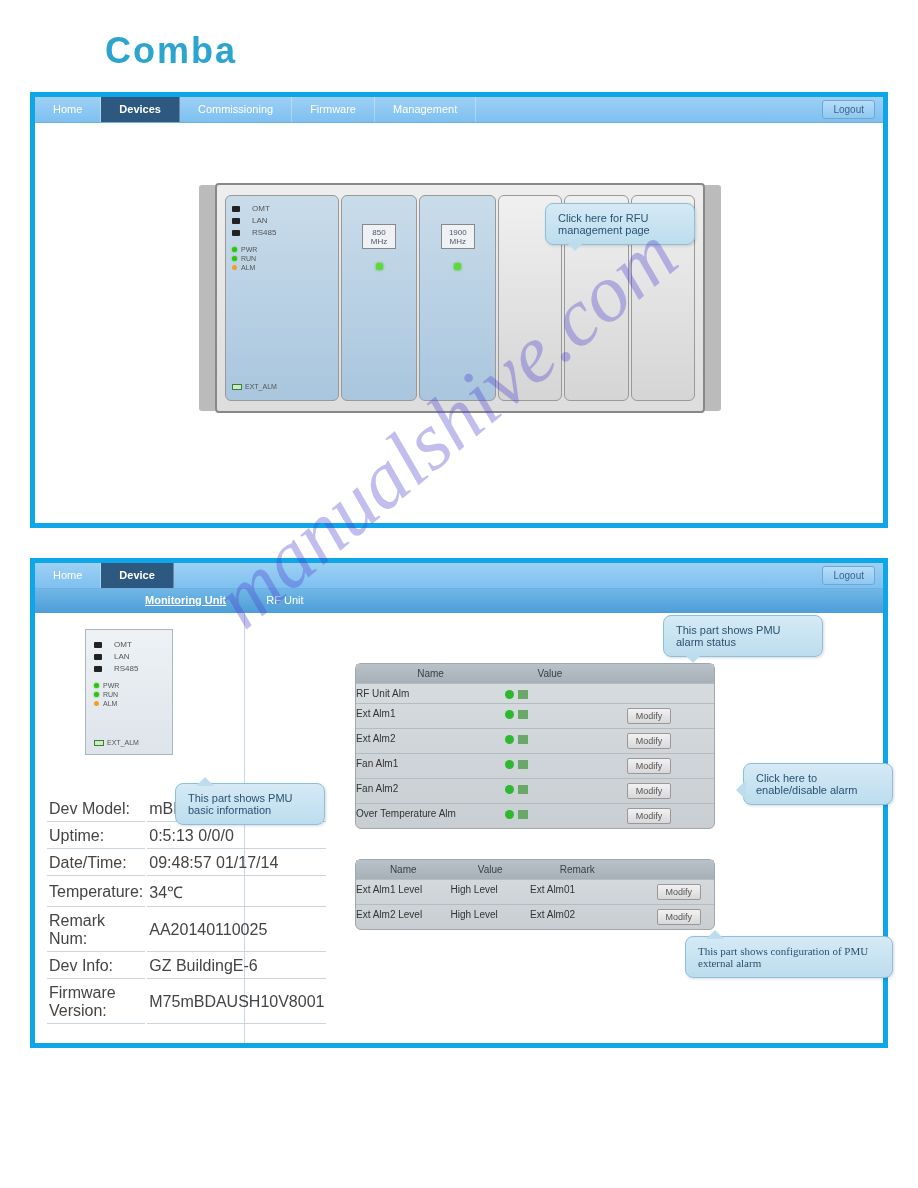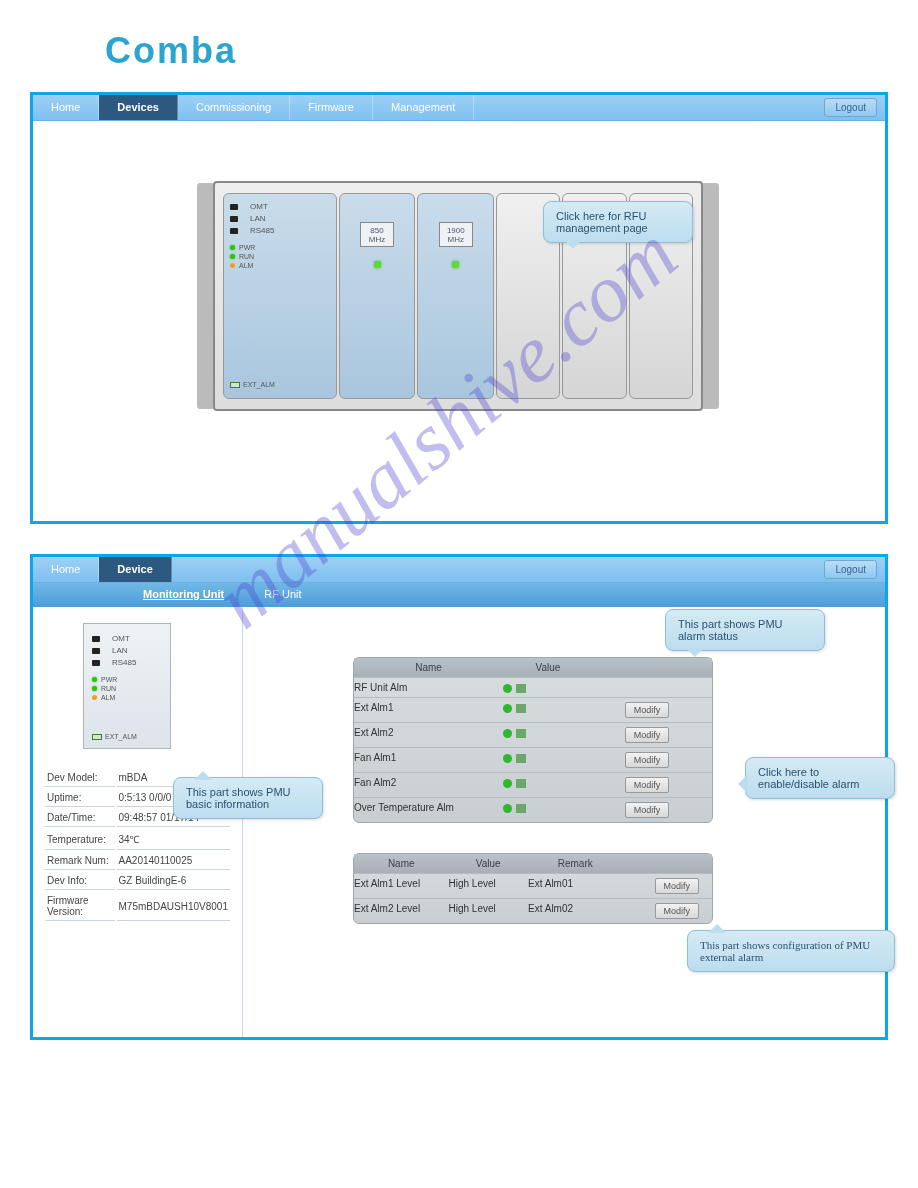--- a/index.html
+++ b/index.html
@@ -1,20 +1,20 @@
 <!DOCTYPE html>
 <html><head>
 <meta charset="utf-8">
 <style>
   * { box-sizing: border-box; margin: 0; padding: 0; }
   body { font-family: Arial, sans-serif; background: #fff; width: 918px; margin: 0 auto; font-size: 11px; color: #333; }
   .page { padding: 30px 30px 40px 30px; position: relative; }
   .logo { font-family: Arial, sans-serif; font-size: 36px; font-weight: bold; color: #2ba5d0; letter-spacing: 2px; margin: 0 0 20px 75px; }
   .watermark { position: absolute; top: 380px; left: 160px; font-size: 82px; color: rgba(78, 66, 206, 0.35); transform: rotate(-40deg); pointer-events: none; z-index: 100; font-style: italic; font-family: Georgia, serif; }
-  .panel { border: 3px solid #0ea5e9; background: #fff; margin: 0 0 30px 0; position: relative; }
+  .panel { border: 5px solid #0ea5e9; background: #fff; margin: 0 0 30px 0; position: relative; }
   .nav { display: flex; background: linear-gradient(#9dd0f5, #7ec0f0); border-bottom: 1px solid #6fb0e0; height: 26px; }
   .nav-item { padding: 6px 18px; color: #fff; font-size: 11px; border-right: 1px solid rgba(255,255,255,0.3); cursor: pointer; }
   .nav-item.active { background: #2d5880; font-weight: bold; }
   .nav-spacer { flex: 1; }
   .nav-logout { margin: 3px 8px 3px 0; padding: 3px 10px; background: linear-gradient(#b8dcf8,#8fc8f0); border: 1px solid #6da8d5; border-radius: 3px; color: #3a6590; font-size: 10px; cursor: pointer; }
   .subnav { display:flex; background: linear-gradient(#71b7e6,#4d9dd9); height: 24px; padding-left: 90px; }
   .subnav-item { padding: 5px 20px; color:#fff; font-size:11px; cursor:pointer; }
   .subnav-item.active { text-decoration: underline; font-weight:bold; }
   .p1-body { height: 400px; position: relative; padding-top: 60px; }
   .rack { position: absolute; left: 180px; top: 60px; width: 490px; height: 230px; background: linear-gradient(#eee,#ddd); border: 2px solid #888; border-radius: 4px; display:flex; padding: 10px 8px; gap: 2px; }
@@ -35,21 +35,21 @@
   .callout { position:absolute; background: linear-gradient(#d5eaf5,#bcddee); border:1px solid #8fbeda; border-radius:8px; padding:8px 12px; font-size:11px; color:#2a5270; box-shadow: 1px 1px 3px rgba(0,0,0,0.15); z-index:5; }
   .callout::after { content:""; position:absolute; width:0; height:0; }
   .co-r::after { right:-18px; top:16px; border:10px solid transparent; border-left-color:#bcddee; }
   .co-l::after { left:-18px; top:16px; border:10px solid transparent; border-right-color:#bcddee; }
   .co-bl::after { left:20px; bottom:-16px; border:9px solid transparent; border-top-color:#bcddee; }
   .co-tl::after { left:20px; top:-16px; border:9px solid transparent; border-bottom-color:#bcddee; }
   .p2-body { display:flex; min-height: 430px; }
   .left-col { width: 210px; border-right:1px solid #c8d8e8; padding:16px 10px 10px 10px; position:relative; }
   .right-col { flex:1; padding: 50px 20px 20px 110px; position:relative; }
   .pmu-card { width:88px; margin: 0 0 0 40px; background: linear-gradient(#eef2f5,#dde4ea); border:1px solid #aab6c0; padding:10px 8px 8px 8px; font-size:8px; color:#555; }
-  .info-table { margin-top: 18px; width:100%; font-size:10px; color:#444; }
+  .info-table { margin-top: 40px; width:100%; font-size:16px; color:#444; }
   .info-table tr td { border-bottom:1px solid #ccd4dc; padding:3px 2px; }
   .info-table tr td:first-child { width: 90px; }
   .alarm-panel, .cfg-panel { background: linear-gradient(#d8dde0,#c8ced2); border:1px solid #a0a8ae; border-radius:6px; width: 360px; padding: 0; margin-bottom: 30px; position:relative; }
   .ap-head { display:flex; background:linear-gradient(#b8c2c8,#a6b0b6); font-size:10px; color:#3a4248;justify-content:flex-end; }
   .ap-head div { padding:4px 0; text-align:center; }
   .ap-row { display:flex; border-top:1px solid #b4bcc2; font-size:10px; }
   .ap-row div { padding:4px 0; text-align:left; }
   .c-name { width:150px; } .c-val { width:90px; } .c-btn { width:120px; text-align:center; padding:2px 0;}
   .c2-name { width:95px;} .c2-val { width:80px;} .c2-rem { width:95px;} .c2-btn { width:90px; }
   .st-dot { display:inline-block; width:9px; height:9px; border-radius:50%; background:#2db82d; vertical-align:middle; margin-right:4px;}

